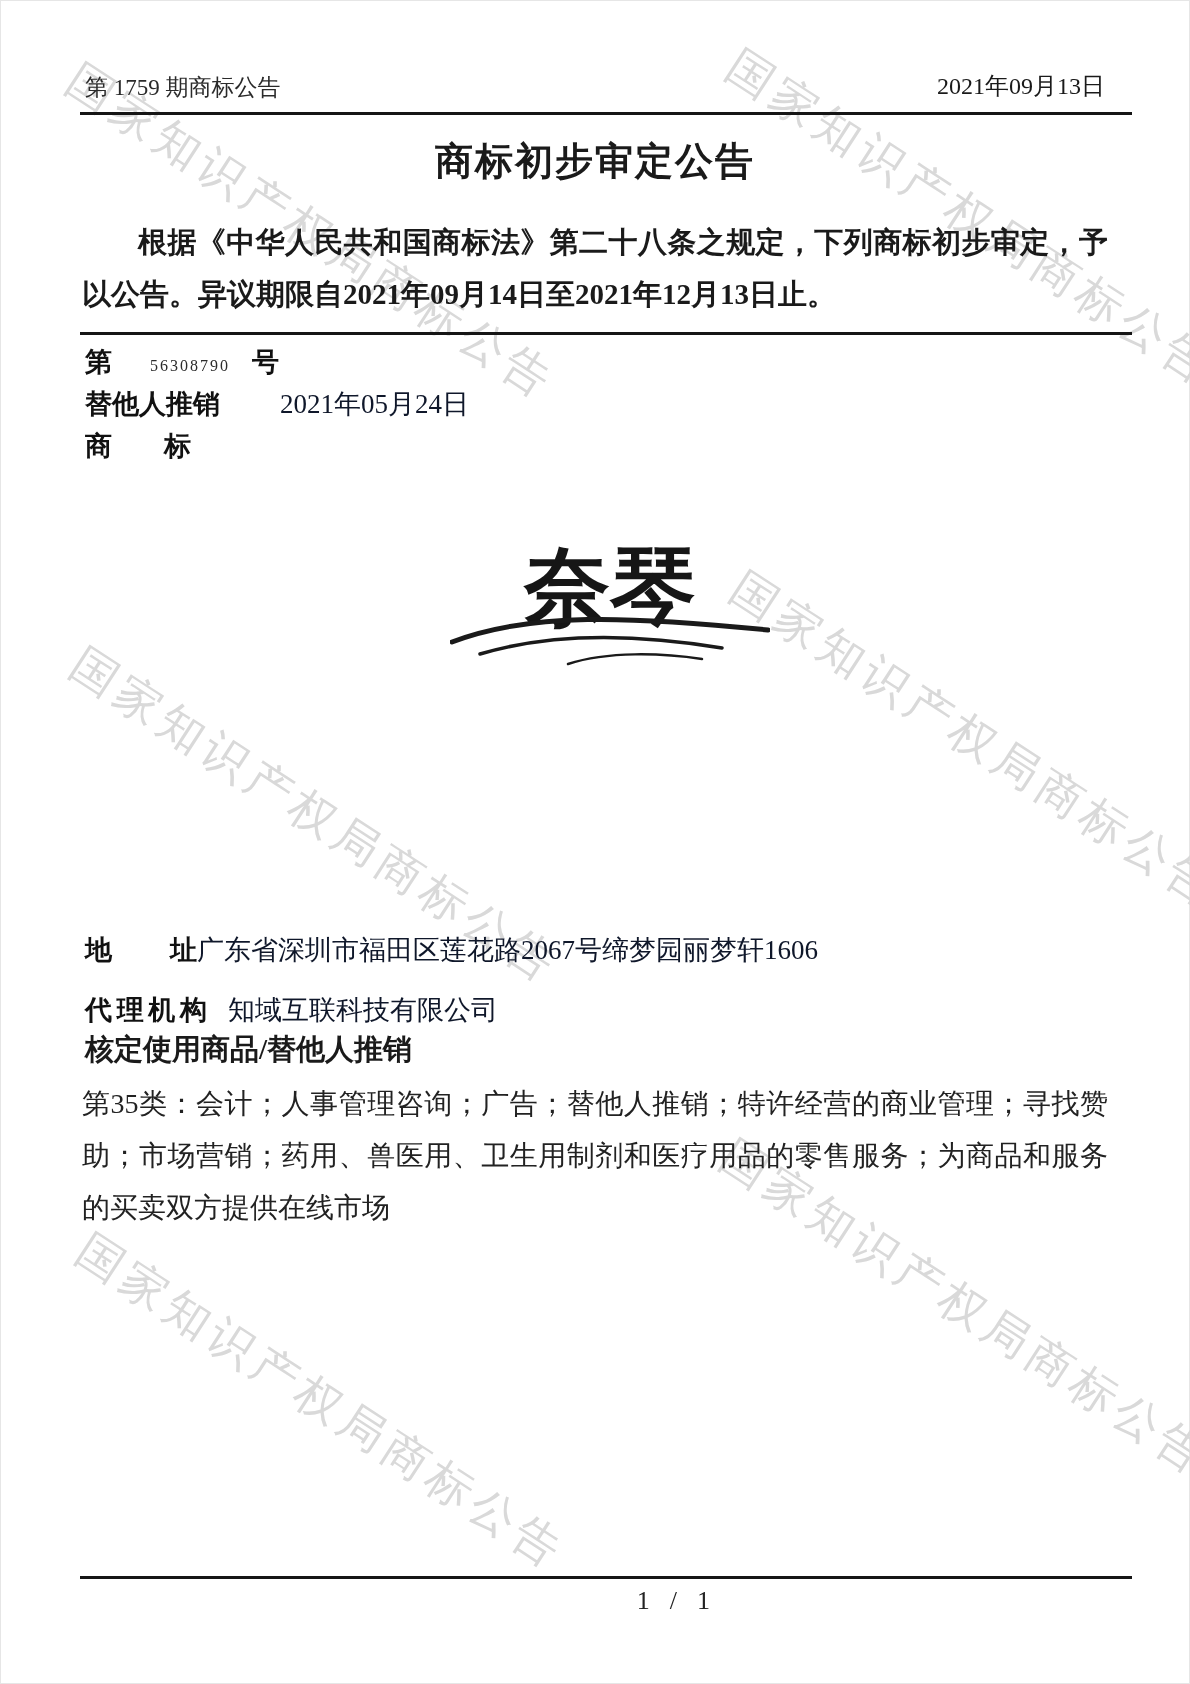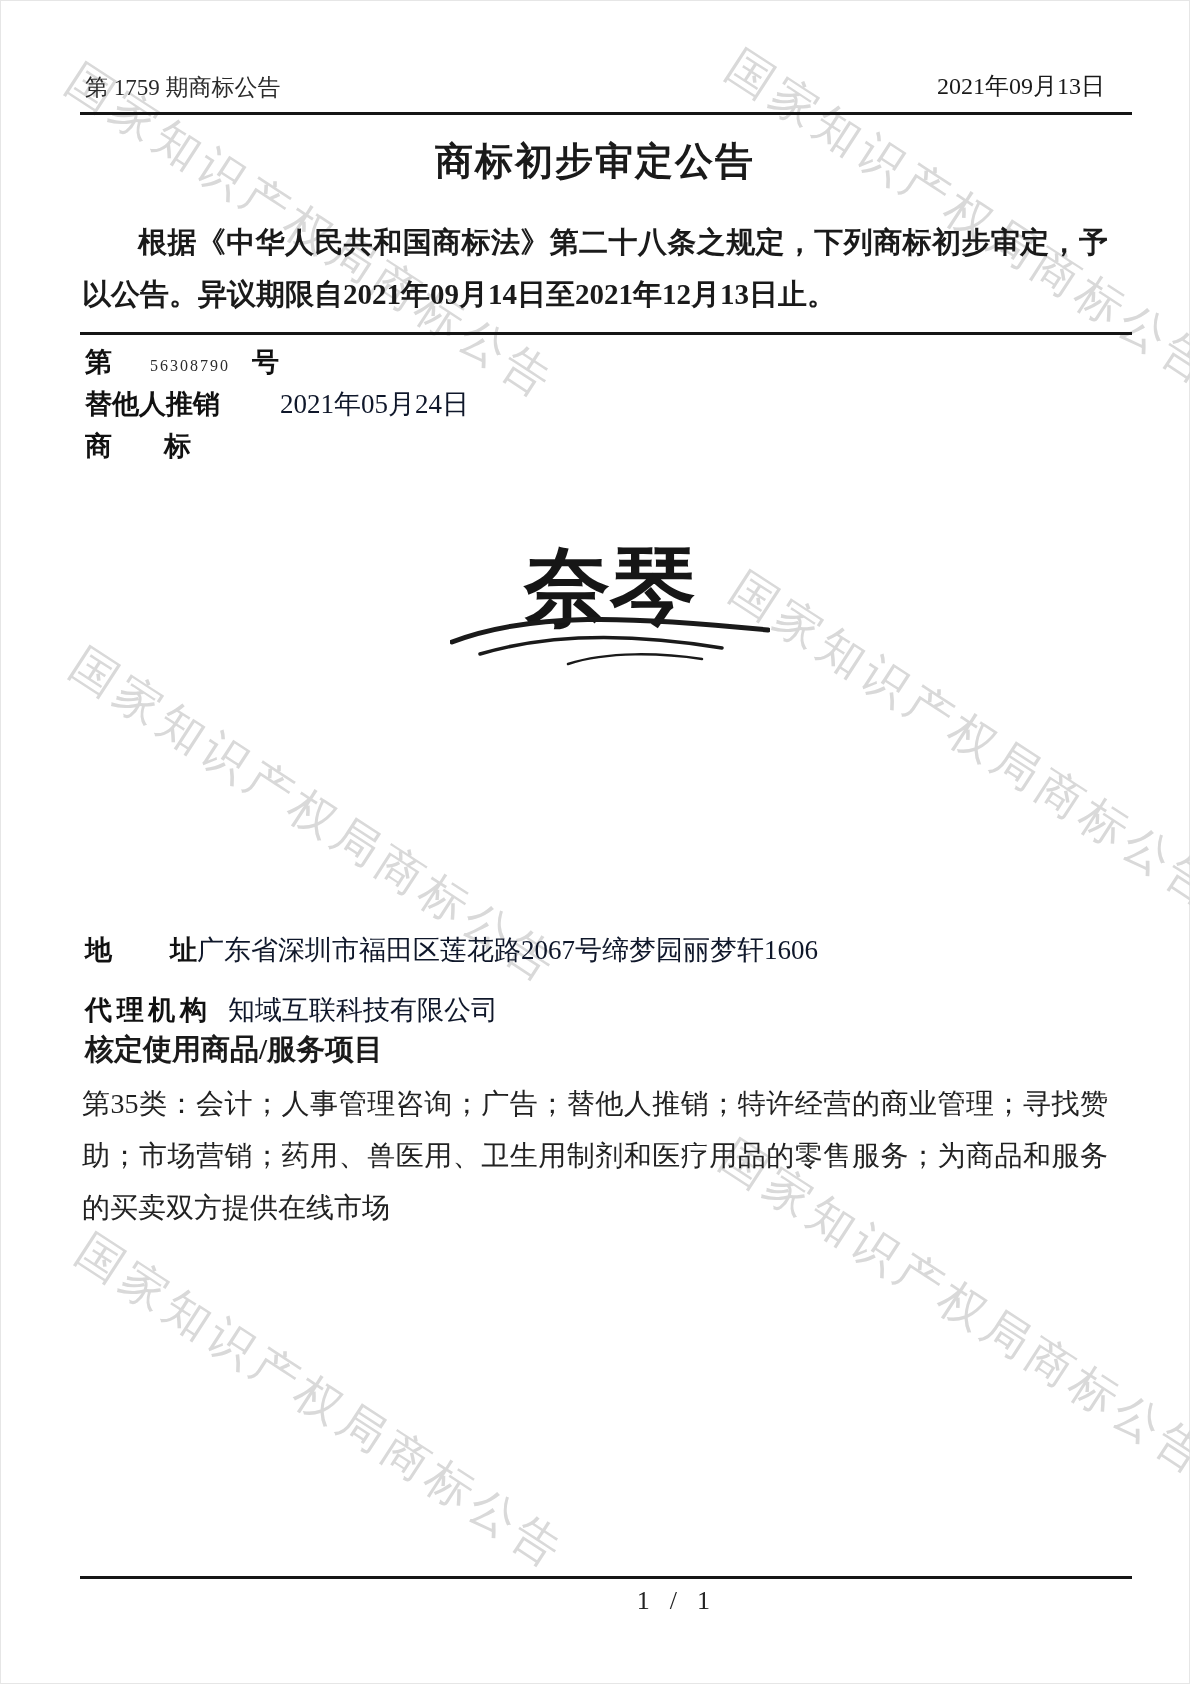--- a/index.html
+++ b/index.html
@@ -133,21 +133,21 @@
 
 
   <div class="row" id="row-address">
     <span class="jlbl" id="address-lbl">地址</span><span class="val">广东省深圳市福田区莲花路2067号缔梦园丽梦轩1606</span>
   </div>
 
   <div class="row" id="row-agency">
     <span class="jlbl" id="agency-lbl">代理机构</span><span class="val">知域互联科技有限公司</span>
   </div>
 
-  <h2 class="layer" id="goods-heading">核定使用商品/服务项目</h2>
+  <h2 class="layer" id="goods-heading">核定使用商品/替他人推销</h2>
   <p class="layer" id="goods-text">第35类：会计；人事管理咨询；广告；替他人推销；特许经营的商业管理；寻找赞助；市场营销；药用、兽医用、卫生用制剂和医疗用品的零售服务；为商品和服务的买卖双方提供在线市场</p>
 
   <div class="rule" id="rule-bottom"></div>
 
   <div class="layer" id="footer-page">
     <span>1</span><span class="sep">/</span><span>1</span>
   </div>
 
 </div>
 

